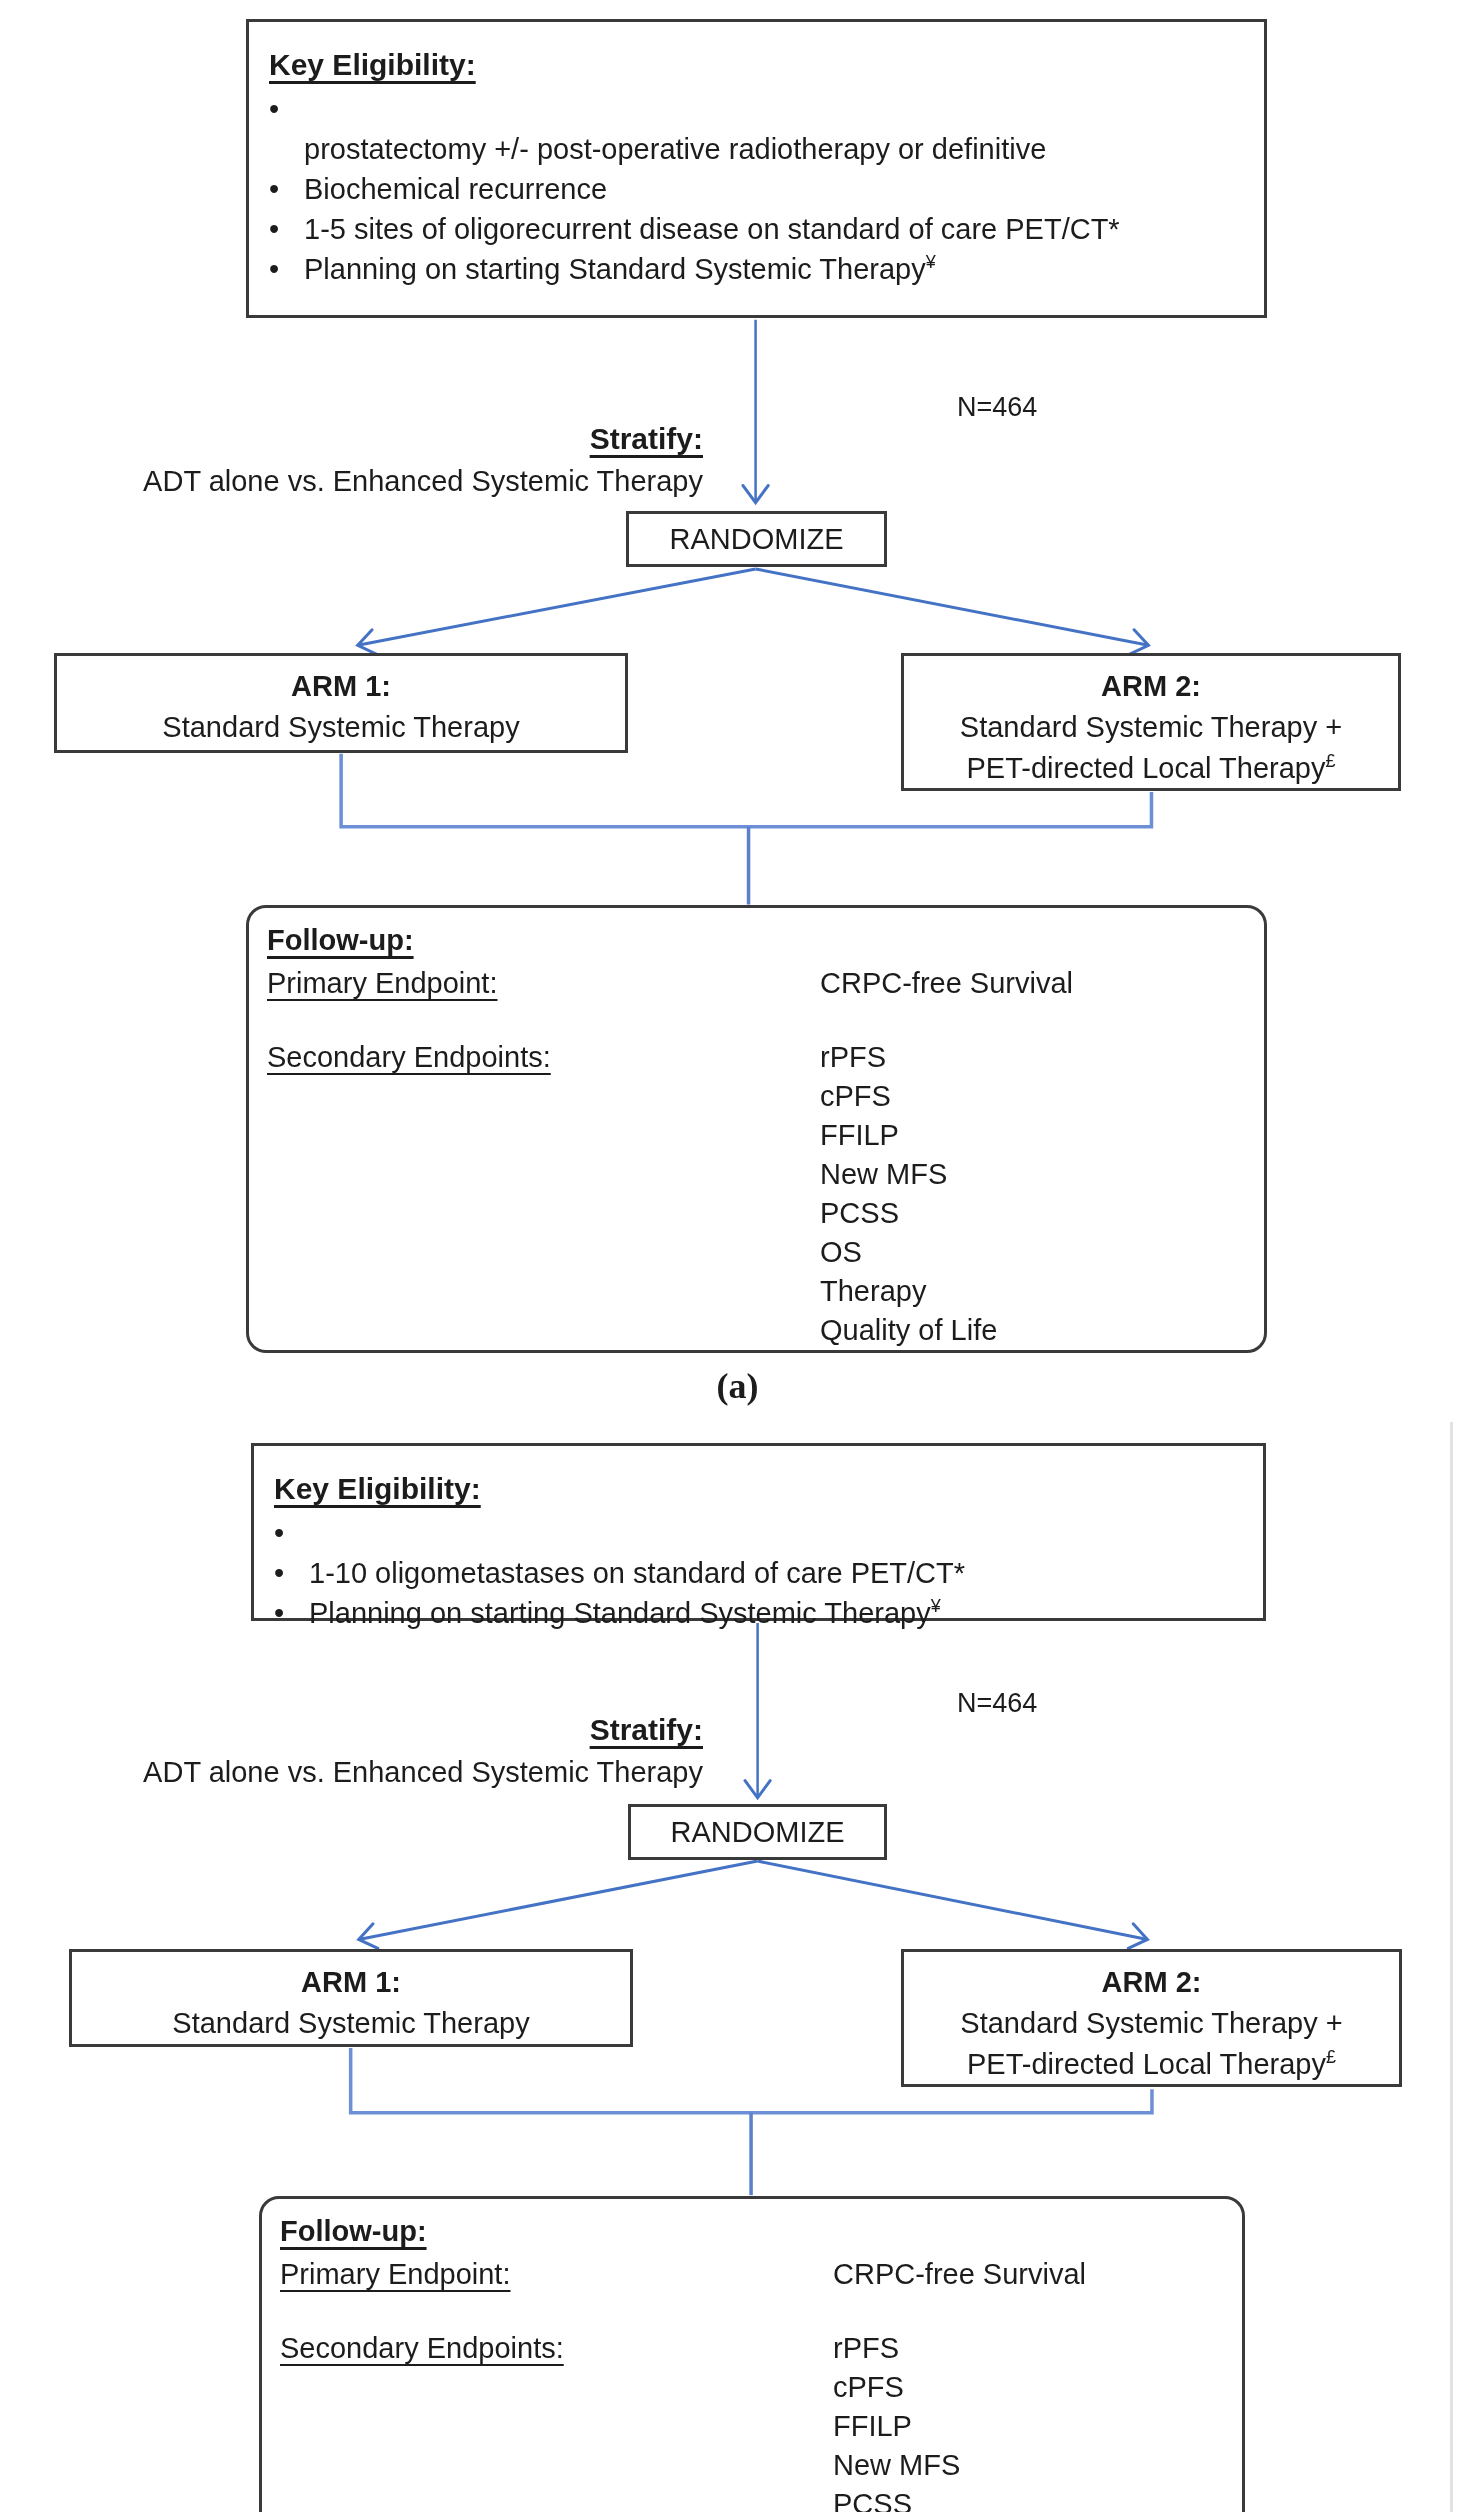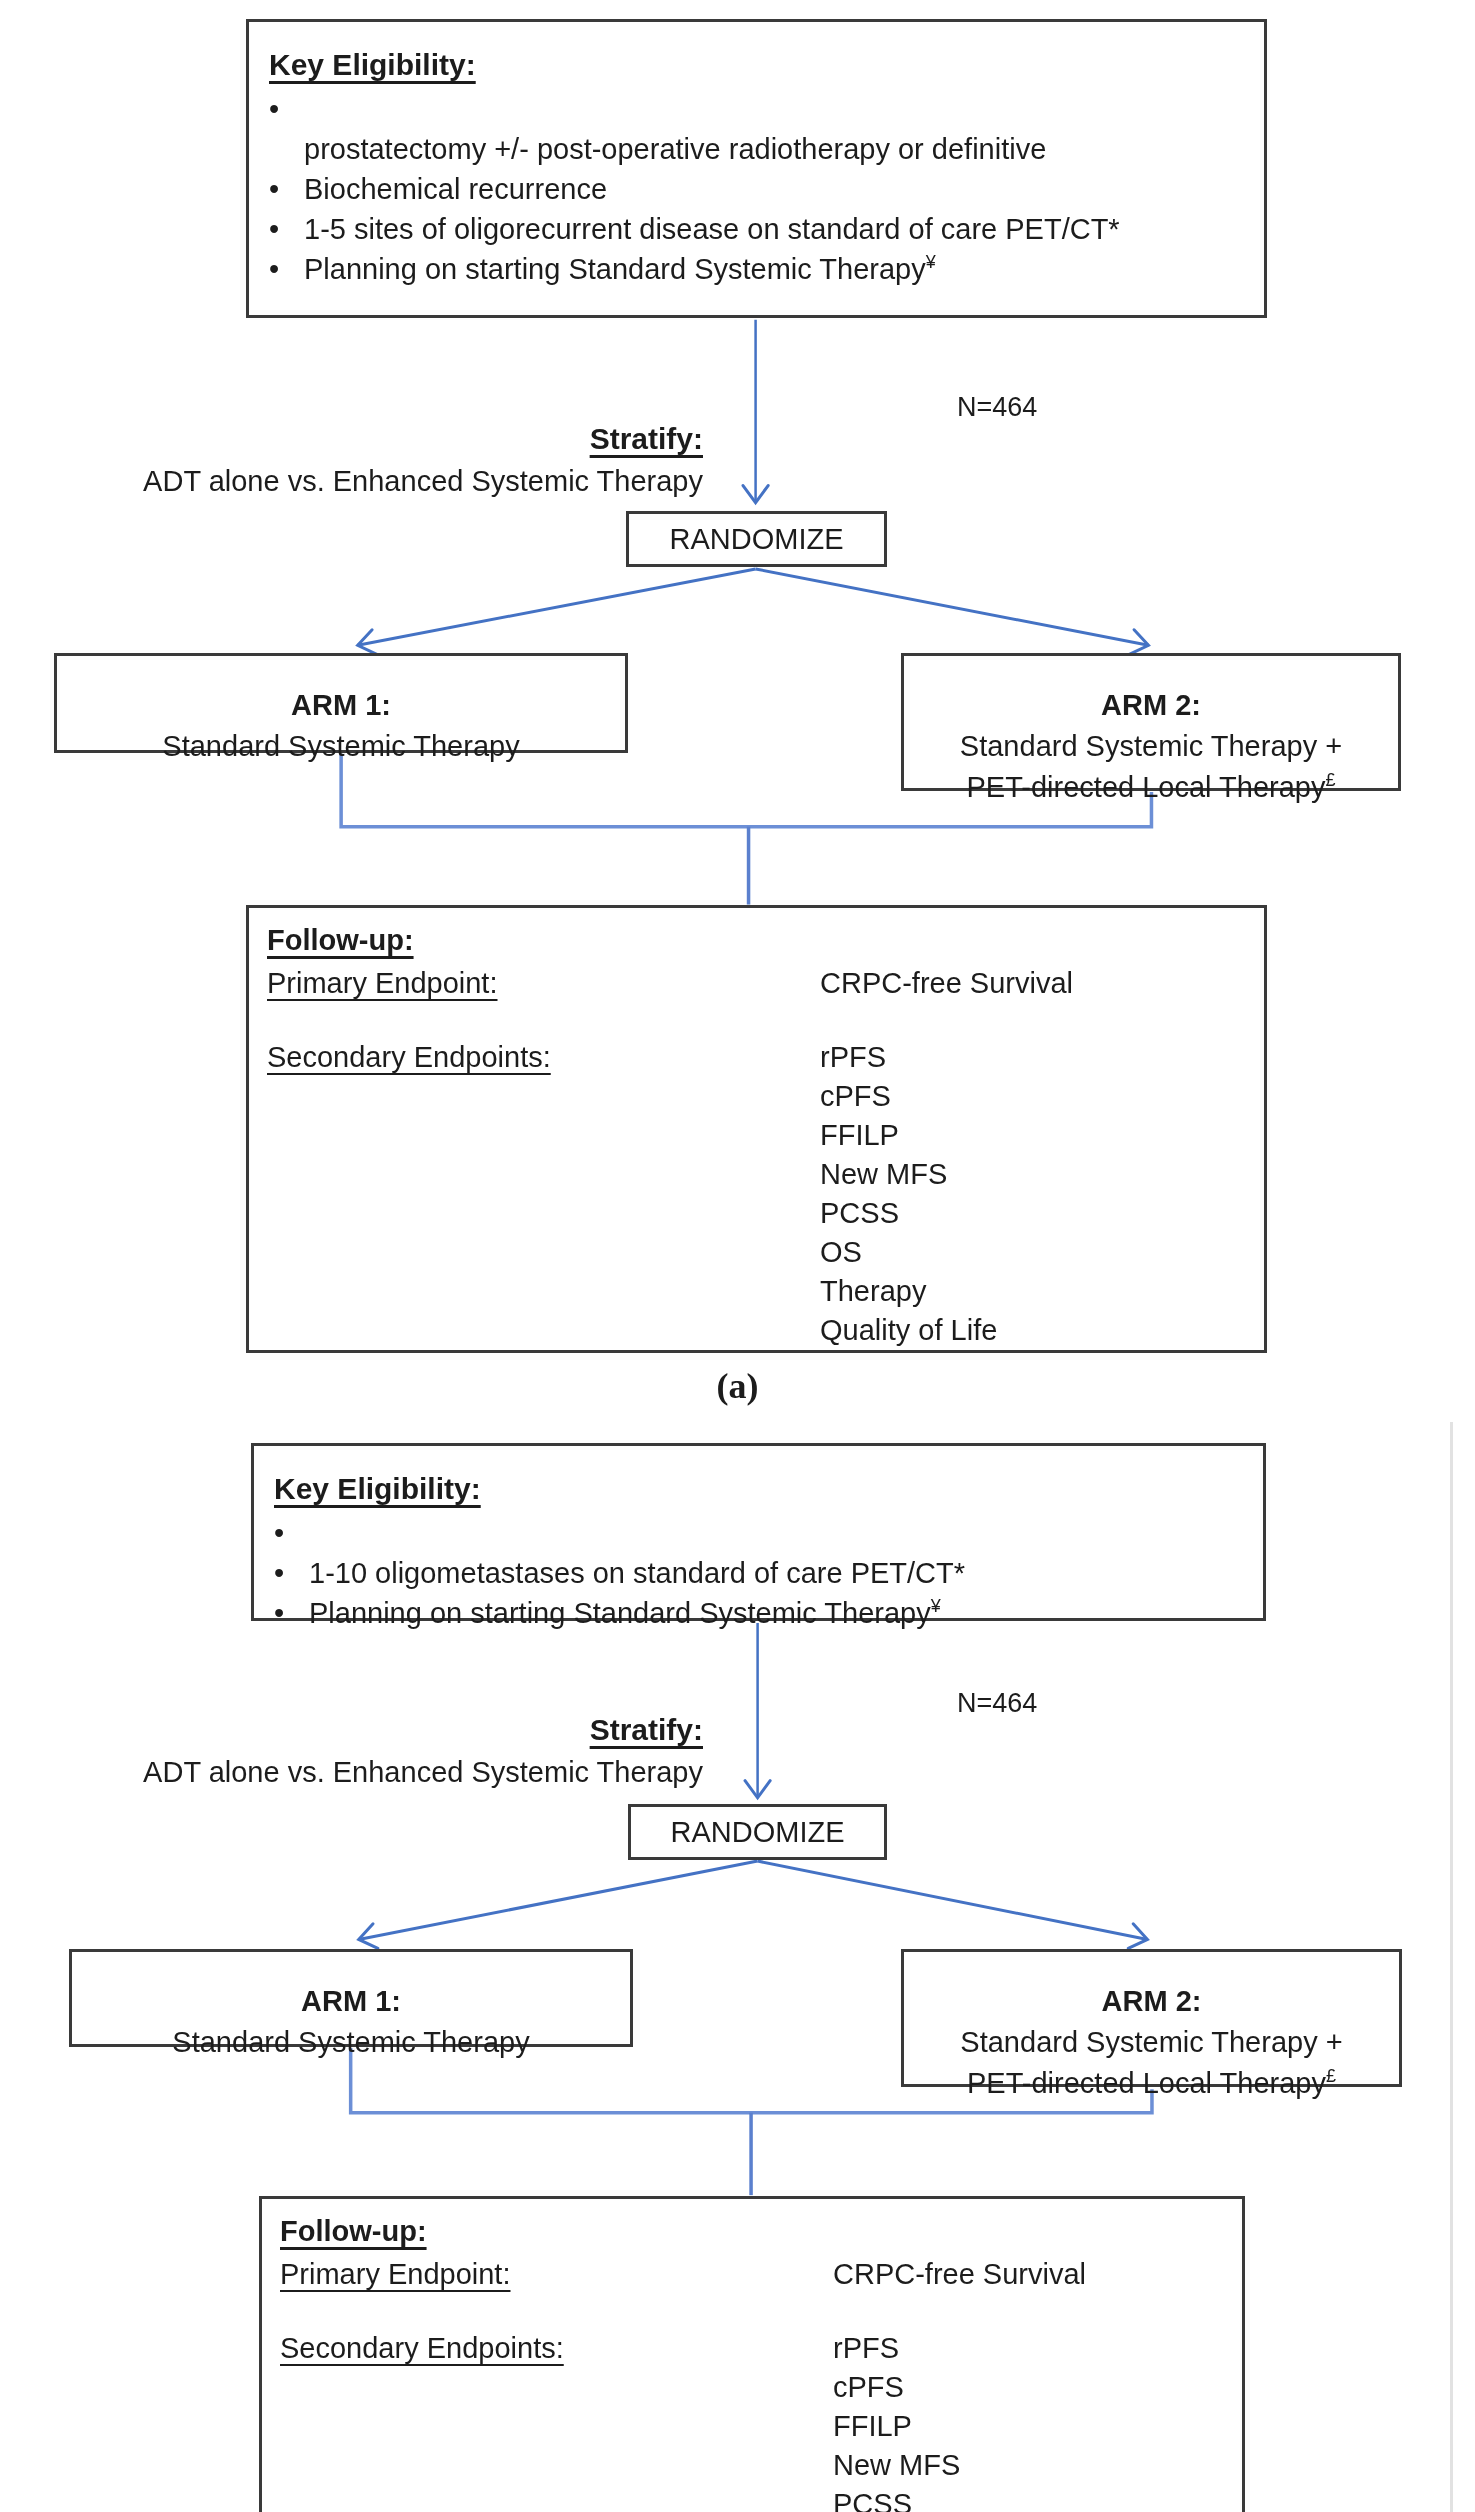--- a/index.html
+++ b/index.html
@@ -14,23 +14,23 @@
   .h-main{font-weight:bold; font-size:30px; text-decoration:underline; text-underline-offset:6px; text-decoration-thickness:2.5px; margin-bottom:4px;}
   .b-row{display:flex;}
   .b-mark{width:35px; flex:none;}
   .b-cont{padding-left:35px;}
   .it{font-style:italic;}
   .sup{font-size:18px; vertical-align:super; line-height:0;}
   .stratify{position:absolute; text-align:right; line-height:42px;margin-top:45px;}
   .stratify .h-main{display:inline-block; margin-bottom:0;}
   .nlabel{position:absolute; font-size:27px; line-height:29px;text-align:center;}
   .rand{display:flex; align-items:center; justify-content:center; font-size:29px;text-align:right;}
-  .arm{padding-top:29px; text-align:center; line-height:41px;}
+  .arm{padding-top:10px; text-align:center; line-height:41px;}
   .arm-title{font-weight:bold;}
-  .fu{padding:13px 18px 0 18px; line-height:39px; font-size:29px;}
+  .fu{padding:13px 18px 0 18px; line-height:39px; font-size:29px;border-radius:20px;}
   .fu-row{display:flex;}
   .fu-label{width:553px; flex:none;}
   .u{text-decoration:underline; text-underline-offset:6px; text-decoration-thickness:2px;}
   .fu-gap{height:35px;}
   .caption{position:absolute; left:0; width:100%; text-align:center;
     font-family:"Liberation Serif", serif; font-weight:bold; font-size:36px; line-height:36px;}
   .panel-b-frame{position:absolute; left:5px; top:1422px; width:1445px; height:1249px;
     border-right:3px solid #e2e2e2; border-bottom:5px solid #dedede; box-sizing:content-box;}
 </style>
 </head>

